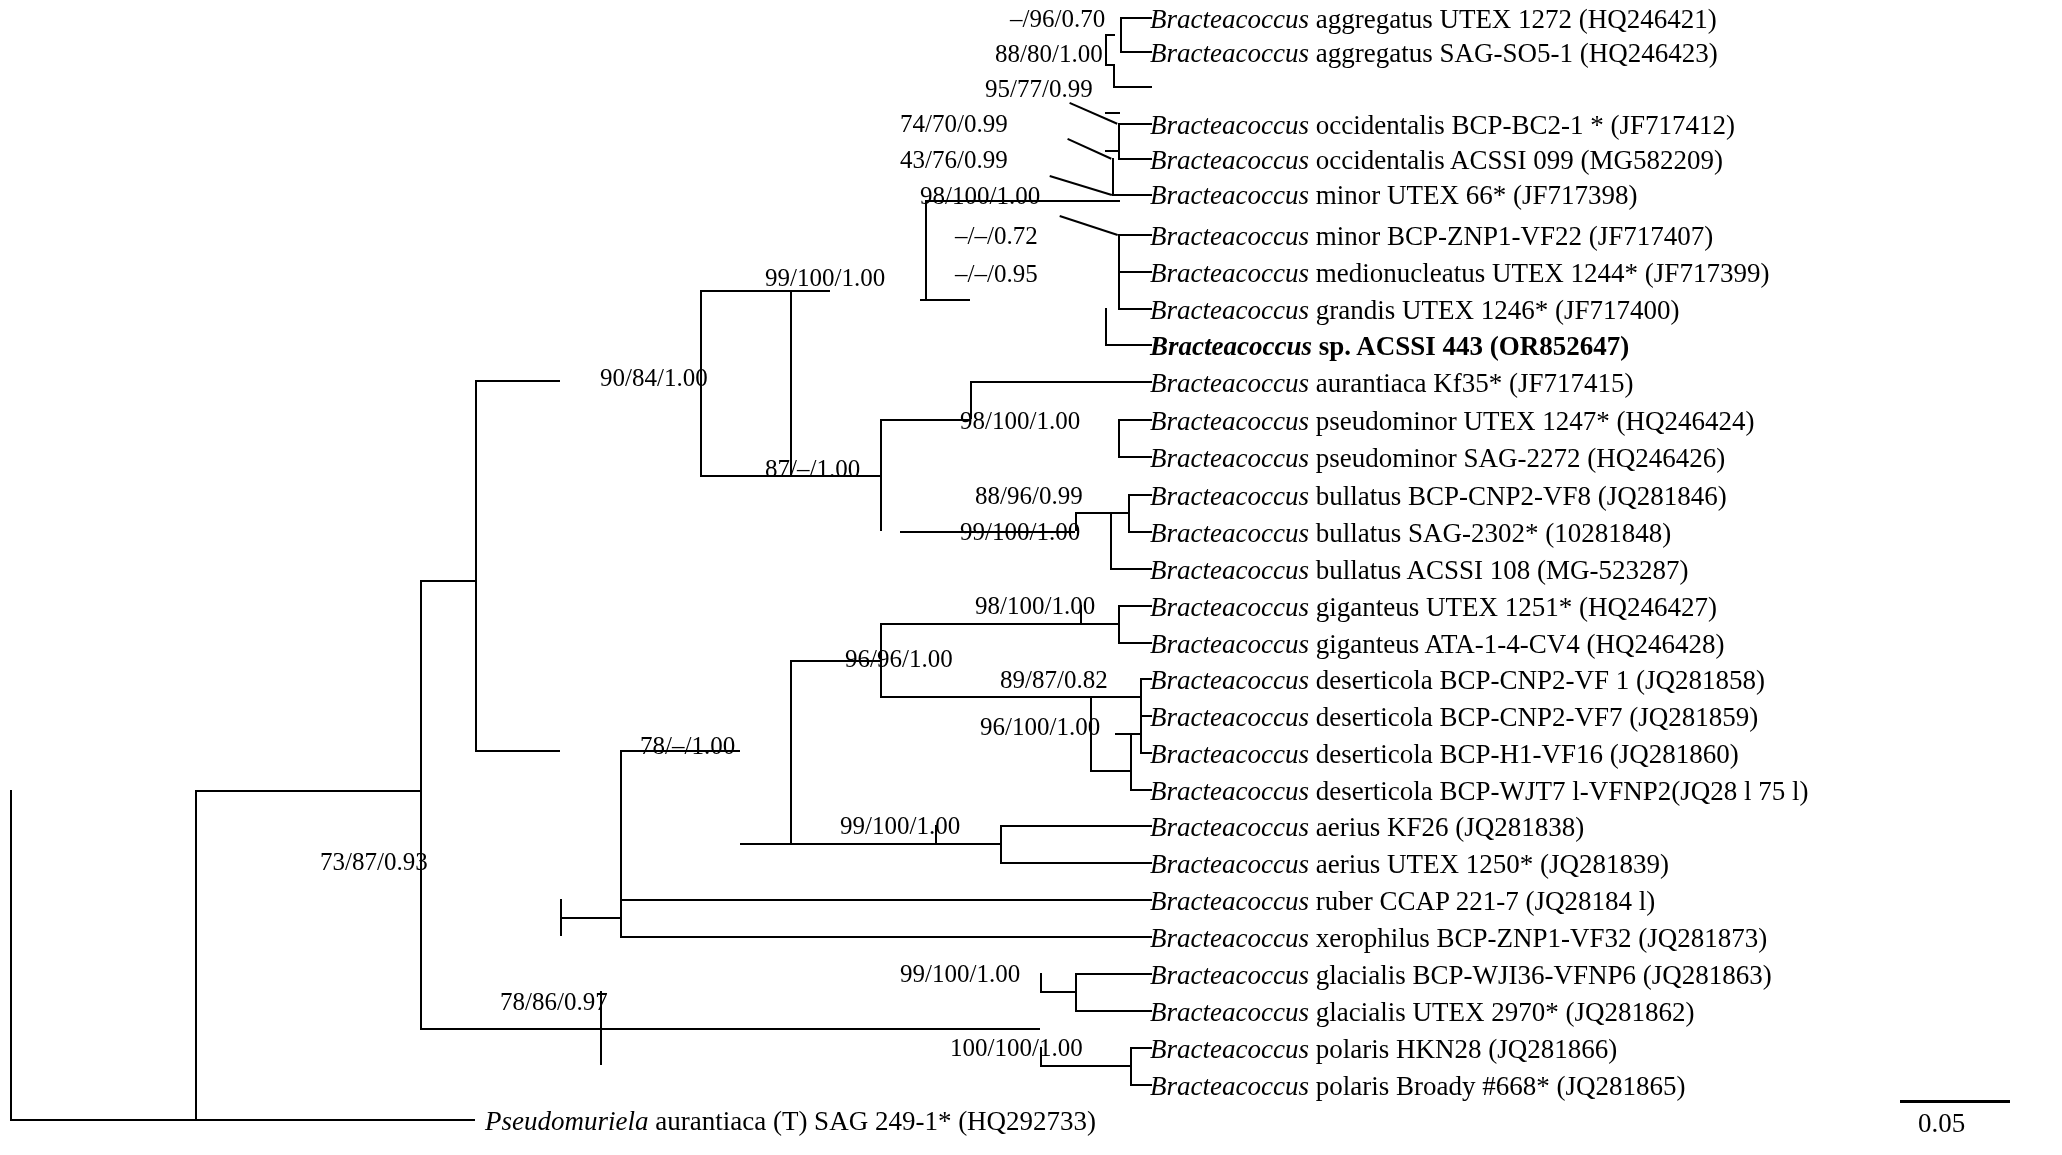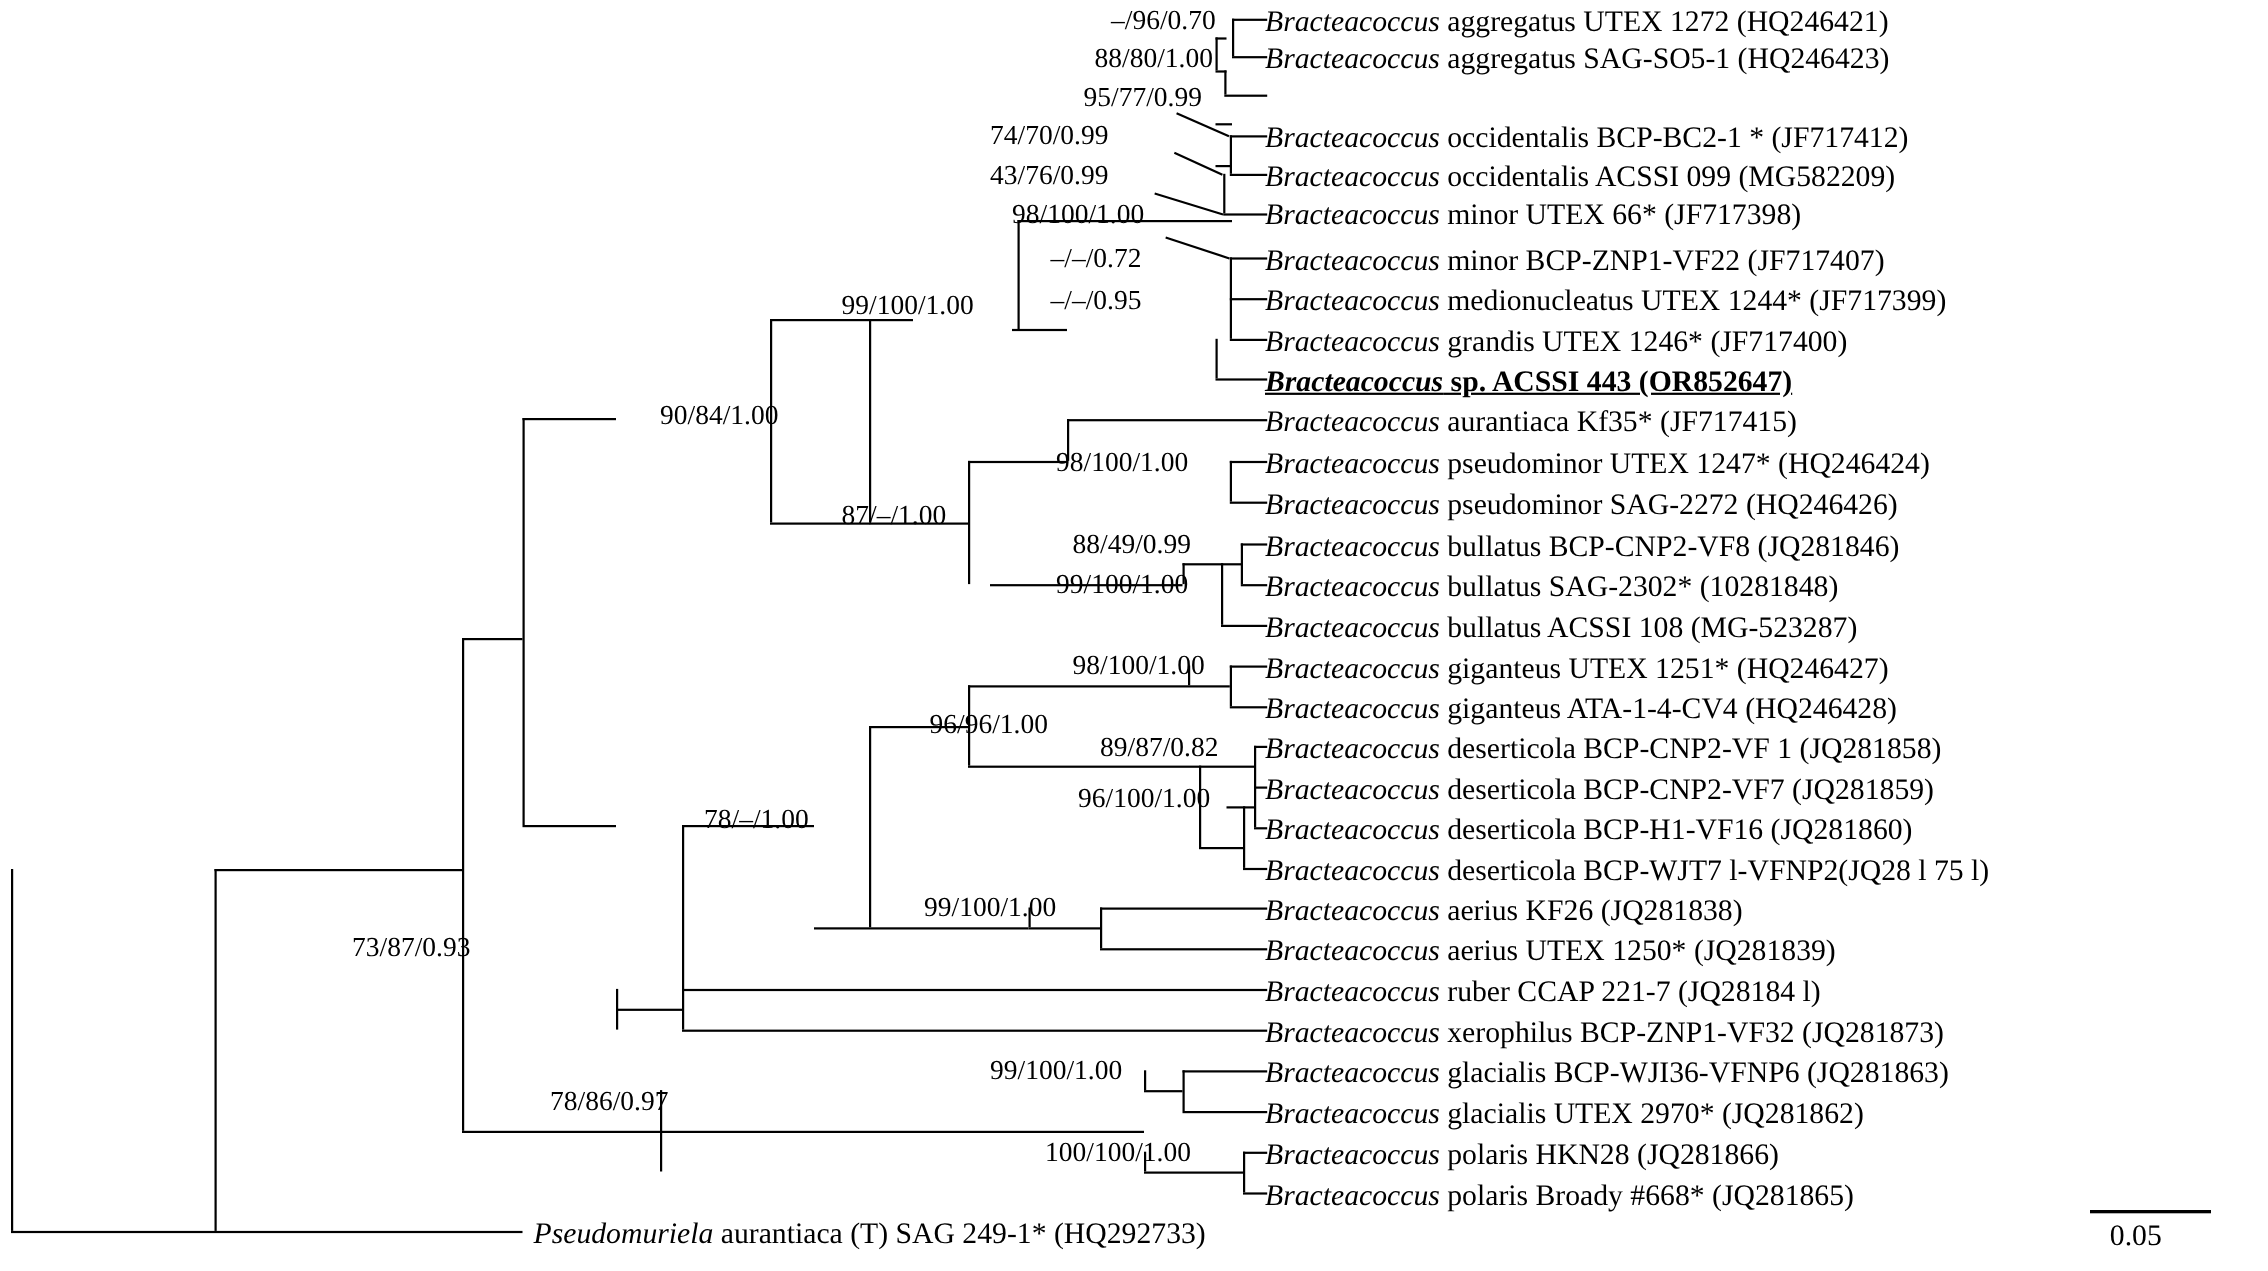--- a/index.html
+++ b/index.html
@@ -126,21 +126,21 @@
     <div class="diag" style="left: 1050px; top: 175px; width: 64.846px; transform: rotate(17.0378deg);"></div>
     <div class="diag" style="left: 1060px; top: 215px; width: 61.0328px; transform: rotate(18.1381deg);"></div>
     <div class="taxon" style="left: 1150px; top: 4px;"><span class="it">Bracteacoccus</span><span> aggregatus UTEX 1272 (HQ246421)</span></div>
     <div class="taxon" style="left: 1150px; top: 38px;"><span class="it">Bracteacoccus</span><span> aggregatus SAG-SO5-1 (HQ246423)</span></div>
     <div class="taxon" style="left: 1150px; top: 110px;"><span class="it">Bracteacoccus</span><span> occidentalis BCP-BC2-1 * (JF717412)</span></div>
     <div class="taxon" style="left: 1150px; top: 145px;"><span class="it">Bracteacoccus</span><span> occidentalis ACSSI 099 (MG582209)</span></div>
     <div class="taxon" style="left: 1150px; top: 180px;"><span class="it">Bracteacoccus</span><span> minor UTEX 66* (JF717398)</span></div>
     <div class="taxon" style="left: 1150px; top: 221px;"><span class="it">Bracteacoccus</span><span> minor BCP-ZNP1-VF22 (JF717407)</span></div>
     <div class="taxon" style="left: 1150px; top: 258px;"><span class="it">Bracteacoccus</span><span> medionucleatus UTEX 1244* (JF717399)</span></div>
     <div class="taxon" style="left: 1150px; top: 295px;"><span class="it">Bracteacoccus</span><span> grandis UTEX 1246* (JF717400)</span></div>
-    <div class="taxon bold" style="left: 1150px; top: 331px; text-decoration: underline;"><span class="it">Bracteacoccus</span><span> sp. ACSSI 443 (OR852647)</span></div>
+    <div class="taxon bold" style="left: 1150px; top: 331px;"><span class="it">Bracteacoccus</span><span> sp. ACSSI 443 (OR852647)</span></div>
     <div class="taxon" style="left: 1150px; top: 368px;"><span class="it">Bracteacoccus</span><span> aurantiaca Kf35* (JF717415)</span></div>
     <div class="taxon" style="left: 1150px; top: 406px;"><span class="it">Bracteacoccus</span><span> pseudominor UTEX 1247* (HQ246424)</span></div>
     <div class="taxon" style="left: 1150px; top: 443px;"><span class="it">Bracteacoccus</span><span> pseudominor SAG-2272 (HQ246426)</span></div>
     <div class="taxon" style="left: 1150px; top: 481px;"><span class="it">Bracteacoccus</span><span> bullatus BCP-CNP2-VF8 (JQ281846)</span></div>
     <div class="taxon" style="left: 1150px; top: 518px;"><span class="it">Bracteacoccus</span><span> bullatus SAG-2302* (10281848)</span></div>
     <div class="taxon" style="left: 1150px; top: 555px;"><span class="it">Bracteacoccus</span><span> bullatus ACSSI 108 (MG-523287)</span></div>
     <div class="taxon" style="left: 1150px; top: 592px;"><span class="it">Bracteacoccus</span><span> giganteus UTEX 1251* (HQ246427)</span></div>
     <div class="taxon" style="left: 1150px; top: 629px;"><span class="it">Bracteacoccus</span><span> giganteus ATA-1-4-CV4 (HQ246428)</span></div>
     <div class="taxon" style="left: 1150px; top: 665px;"><span class="it">Bracteacoccus</span><span> deserticola BCP-CNP2-VF 1 (JQ281858)</span></div>
     <div class="taxon" style="left: 1150px; top: 702px;"><span class="it">Bracteacoccus</span><span> deserticola BCP-CNP2-VF7 (JQ281859)</span></div>
@@ -160,21 +160,21 @@
     <div class="support" style="left: 985px; top: 75px;">95/77/0.99</div>
     <div class="support" style="left: 900px; top: 110px;">74/70/0.99</div>
     <div class="support" style="left: 900px; top: 146px;">43/76/0.99</div>
     <div class="support" style="left: 920px; top: 182px;">98/100/1.00</div>
     <div class="support" style="left: 955px; top: 222px;">–/–/0.72</div>
     <div class="support" style="left: 955px; top: 260px;">–/–/0.95</div>
     <div class="support" style="left: 765px; top: 264px;">99/100/1.00</div>
     <div class="support" style="left: 600px; top: 364px;">90/84/1.00</div>
     <div class="support" style="left: 960px; top: 407px;">98/100/1.00</div>
     <div class="support" style="left: 765px; top: 455px;">87/–/1.00</div>
-    <div class="support" style="left: 975px; top: 482px;">88/49/0.99</div>
+    <div class="support" style="left: 975px; top: 482px;">88/96/0.99</div>
     <div class="support" style="left: 960px; top: 518px;">99/100/1.00</div>
     <div class="support" style="left: 975px; top: 592px;">98/100/1.00</div>
     <div class="support" style="left: 845px; top: 645px;">96/96/1.00</div>
     <div class="support" style="left: 1000px; top: 666px;">89/87/0.82</div>
     <div class="support" style="left: 980px; top: 713px;">96/100/1.00</div>
     <div class="support" style="left: 640px; top: 732px;">78/–/1.00</div>
     <div class="support" style="left: 840px; top: 812px;">99/100/1.00</div>
     <div class="support" style="left: 320px; top: 848px;">73/87/0.93</div>
     <div class="support" style="left: 900px; top: 960px;">99/100/1.00</div>
     <div class="support" style="left: 500px; top: 988px;">78/86/0.97</div>

